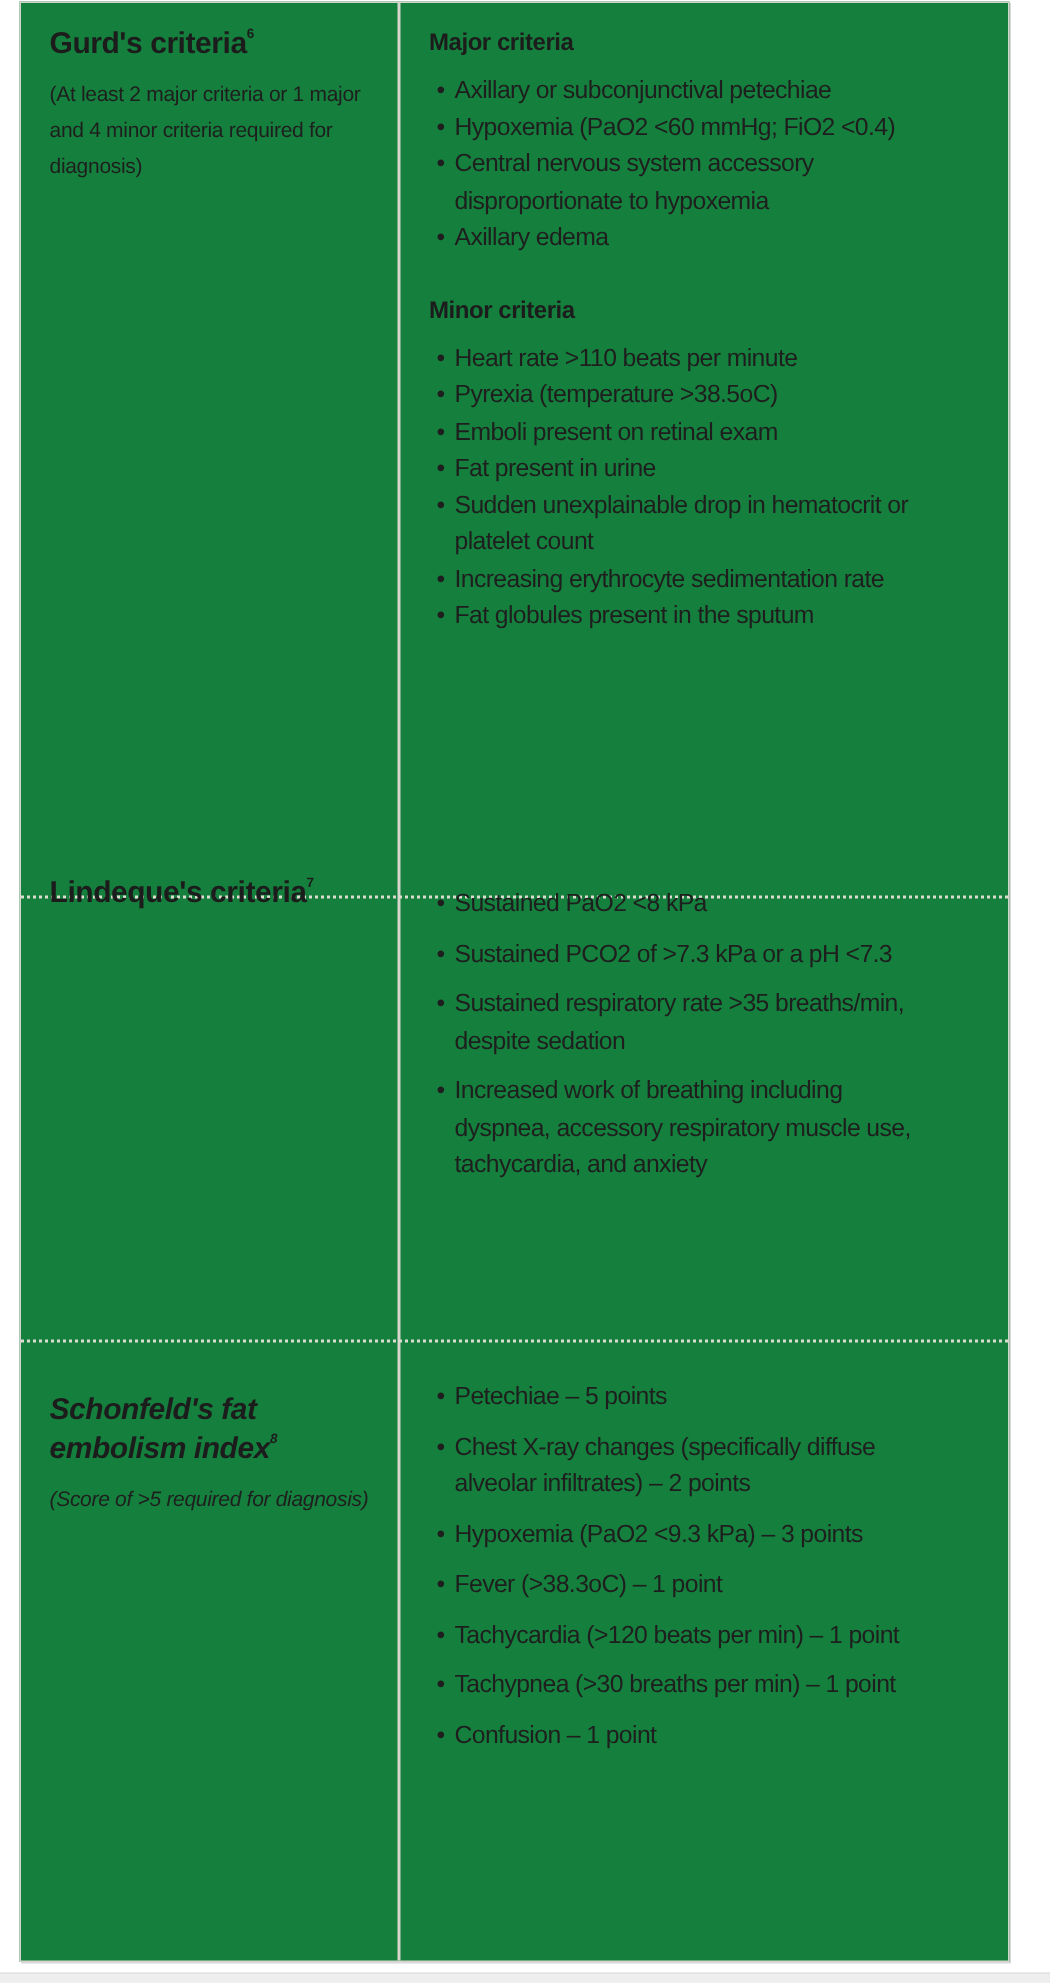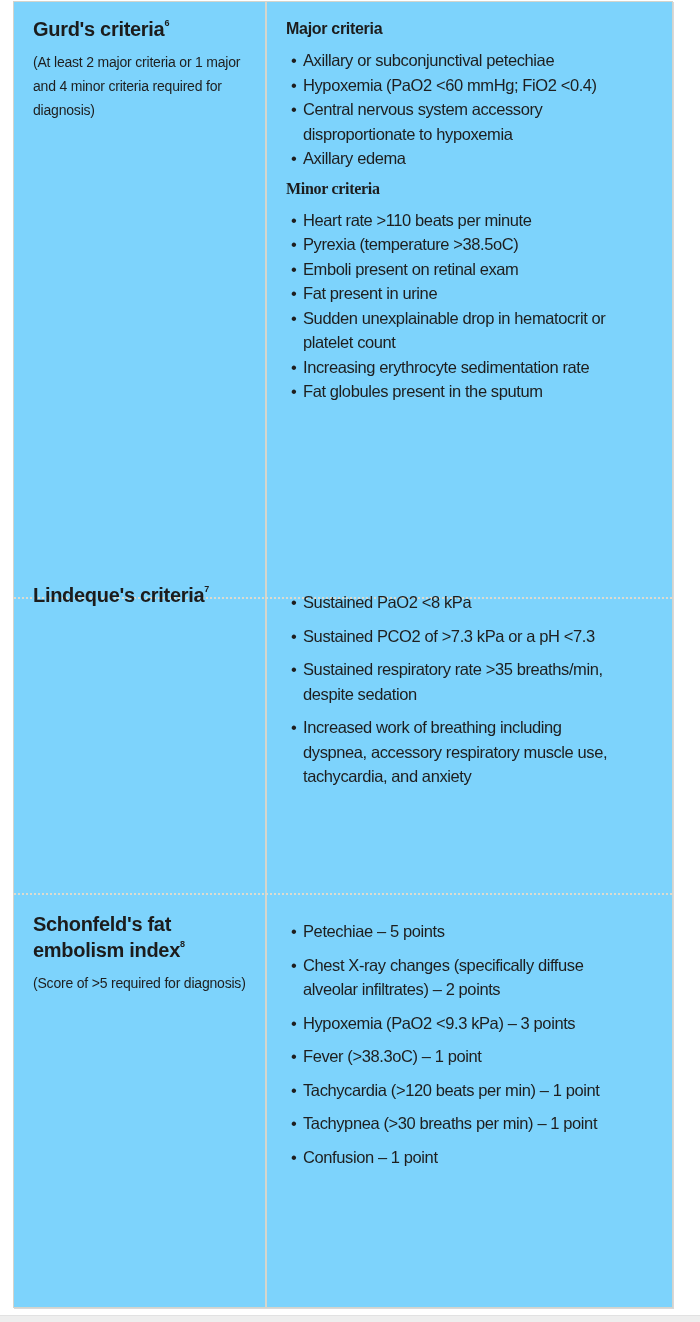--- a/index.html
+++ b/index.html
@@ -7,21 +7,21 @@
       width: 700px; height: 1322px; background: #ffffff;
       font-family: "Liberation Sans", sans-serif; color: #1a1a1a;
       position: relative; overflow: hidden;
     }
     .bottom-strip {
       position: absolute; left: 0; top: 1315px; width: 700px; height: 7px;
       background: #eeeeee; border-top: 1px solid #e2e2e2;
     }
     .table {
       position: absolute; left: 13px; top: 1px; width: 660px; height: 1307px;
-      background: #7dd3fc; border: 1px solid #d4d4cc;
+      background: #15803d; border: 1px solid #d4d4cc;
       box-shadow: 1px 1px 0 #d8d8d8;
       box-sizing: border-box;
     }
     .divider {
       position: absolute; left: 251px; top: 0; bottom: 0; width: 2px; background: #d6d6cc;
     }
     .row { position: absolute; left: 0; right: 0; }
     .row-sep {
       position: absolute; left: 0; right: 0; height: 0;
       border-top: 2px dotted #dcdcd0;
@@ -58,21 +58,21 @@
       <div class="note">(At least 2 major criteria or 1 major and 4 minor criteria required for diagnosis)</div>
     </div>
     <div class="right-cell" style="top:14px;">
       <div class="sub-heading">Major criteria</div>
       <ul class="tight" style="margin-top:6px;">
         <li><span class="bullet">•</span><span>Axillary or subconjunctival petechiae</span></li>
         <li><span class="bullet">•</span><span>Hypoxemia (PaO2 &lt;60 mmHg; FiO2 &lt;0.4)</span></li>
         <li><span class="bullet">•</span><span>Central nervous system accessory disproportionate to hypoxemia</span></li>
         <li><span class="bullet">•</span><span>Axillary edema</span></li>
       </ul>
-      <div class="sub-heading" style="margin-top:5px;font-family:Liberation Serif, serif;">Minor criteria</div>
+      <div class="sub-heading" style="margin-top:24px;">Minor criteria</div>
       <ul class="tight" style="margin-top:6px;">
         <li><span class="bullet">•</span><span>Heart rate &gt;110 beats per minute</span></li>
         <li><span class="bullet">•</span><span>Pyrexia (temperature &gt;38.5oC)</span></li>
         <li><span class="bullet">•</span><span>Emboli present on retinal exam</span></li>
         <li><span class="bullet">•</span><span>Fat present in urine</span></li>
         <li><span class="bullet">•</span><span>Sudden unexplainable drop in hematocrit or platelet count</span></li>
         <li><span class="bullet">•</span><span>Increasing erythrocyte sedimentation rate</span></li>
         <li><span class="bullet">•</span><span>Fat globules present in the sputum</span></li>
       </ul>
     </div>
@@ -90,21 +90,21 @@
         <li><span class="bullet">•</span><span>Sustained PCO2 of &gt;7.3 kPa or a pH &lt;7.3</span></li>
         <li><span class="bullet">•</span><span>Sustained respiratory rate &gt;35 breaths/min, despite sedation</span></li>
         <li><span class="bullet">•</span><span>Increased work of breathing including dyspnea, accessory respiratory muscle use, tachycardia, and anxiety</span></li>
       </ul>
     </div>
   </div>
 
   <div class="row-sep" style="top:891px;"></div>
 
   <div class="row" style="top:893px; height:412px;">
-    <div class="left-cell" style="top:16px;">
+    <div class="left-cell" style="top:32px;font-style:italic;">
       <div class="title"><span>Schonfeld's fat embolism index</span><sup>8</sup></div>
       <div class="note">(Score of &gt;5 required for diagnosis)</div>
     </div>
     <div class="right-cell" style="top:24px;">
       <ul class="spaced">
         <li><span class="bullet">•</span><span>Petechiae – 5 points</span></li>
         <li><span class="bullet">•</span><span>Chest X-ray changes (specifically diffuse alveolar infiltrates) – 2 points</span></li>
         <li><span class="bullet">•</span><span>Hypoxemia (PaO2 &lt;9.3 kPa) – 3 points</span></li>
         <li><span class="bullet">•</span><span>Fever (&gt;38.3oC) – 1 point</span></li>
         <li><span class="bullet">•</span><span>Tachycardia (&gt;120 beats per min) – 1 point</span></li>

